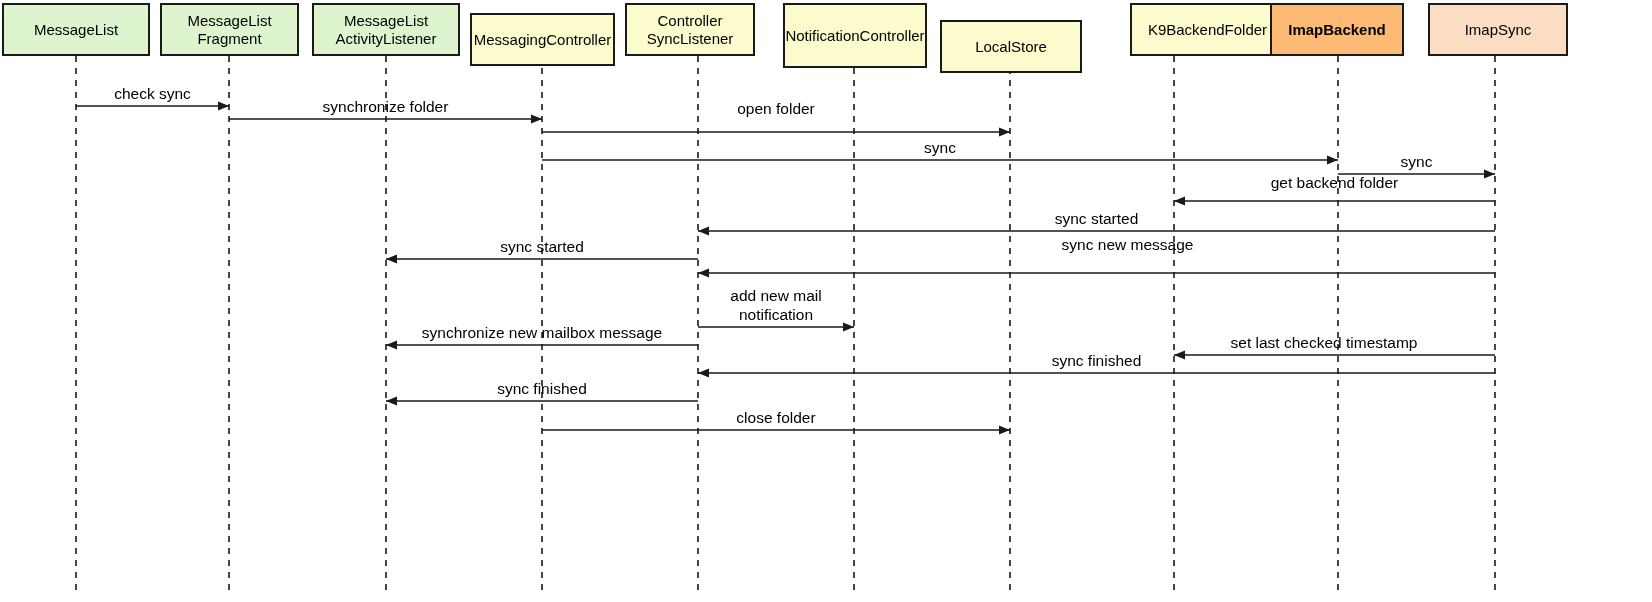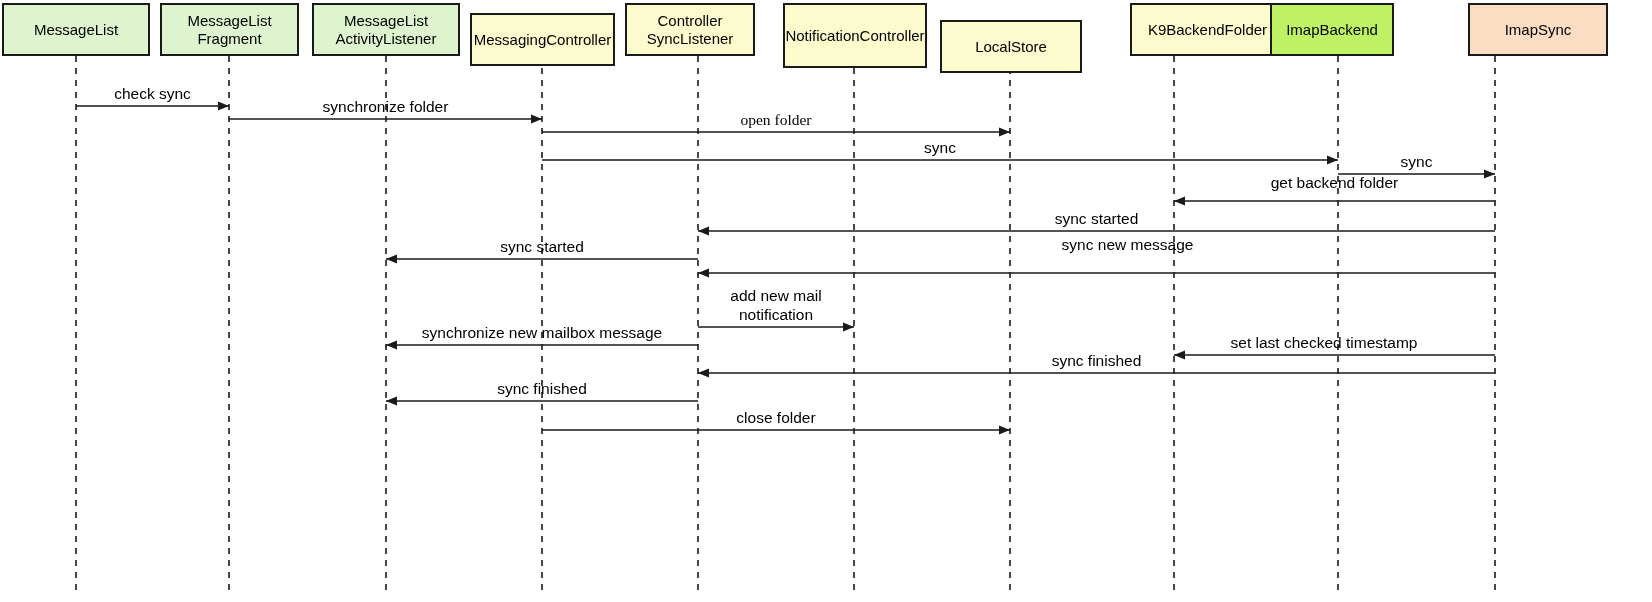--- a/index.html
+++ b/index.html
@@ -99,27 +99,27 @@
       <div class="participant-box" style="left: 160px; top: 3px; width: 139px; height: 53px; background: rgb(221, 244, 206);">MessageList
 Fragment</div>
       <div class="participant-box" style="left: 312px; top: 3px; width: 148px; height: 53px; background: rgb(221, 244, 206);">MessageList
 ActivityListener</div>
       <div class="participant-box" style="left: 470px; top: 13px; width: 145px; height: 53px; background: rgb(252, 251, 205);">MessagingController</div>
       <div class="participant-box" style="left: 625px; top: 3px; width: 130px; height: 53px; background: rgb(252, 251, 205);">Controller
 SyncListener</div>
       <div class="participant-box" style="left: 783px; top: 3px; width: 144px; height: 65px; background: rgb(252, 251, 205);">NotificationController</div>
       <div class="participant-box" style="left: 940px; top: 20px; width: 142px; height: 53px; background: rgb(252, 251, 205);">LocalStore</div>
       <div class="participant-box" style="left: 1097px; top: 3px; width: 155px; height: 53px; background: rgb(252, 251, 205); margin-left: 33px;">K9BackendFolder</div>
-      <div class="participant-box" style="left: 1270px; top: 3px; width: 124px; height: 53px; background: #bef264;">ImapBackend</div>
-      <div class="participant-box" style="left: 1428px; top: 3px; width: 140px; height: 53px; background: rgb(251, 221, 196); margin-left: 40px;">ImapSync</div>
+      <div class="participant-box" style="left: 1270px; top: 3px; width: 134px; height: 53px; background: #fdba74; font-weight: bold;">ImapBackend</div>
+      <div class="participant-box" style="left: 1428px; top: 3px; width: 140px; height: 53px; background: rgb(251, 221, 196);">ImapSync</div>
     </div>
   <div id="labels-layer">
       <div class="msg-label" style="left: 152.5px; top: 103px;">check sync</div>
       <div class="msg-label" style="left: 385.5px; top: 116px;">synchronize folder</div>
-      <div class="msg-label" style="left: 776px; top: 129px; font-family: Liberation Serif, serif;">open folder</div>
+      <div class="msg-label" style="left: 776px; top: 118px;">open folder</div>
       <div class="msg-label" style="left: 940px; top: 157px;">sync</div>
       <div class="msg-label" style="left: 1416.5px; top: 171px;">sync</div>
       <div class="msg-label" style="left: 1334.5px; top: 192px;">get backend folder</div>
       <div class="msg-label" style="left: 1096.5px; top: 228px;">sync started</div>
       <div class="msg-label" style="left: 542px; top: 256px;">sync started</div>
       <div class="msg-label" style="left: 1096.5px; top: 254px; margin-left: 31px;">sync new message</div>
       <div class="msg-label" style="left: 776px; top: 324px;">add new mail
 notification</div>
       <div class="msg-label" style="left: 542px; top: 342px;">synchronize new mailbox message</div>
       <div class="msg-label" style="left: 1324px; top: 352px;">set last checked timestamp</div>

